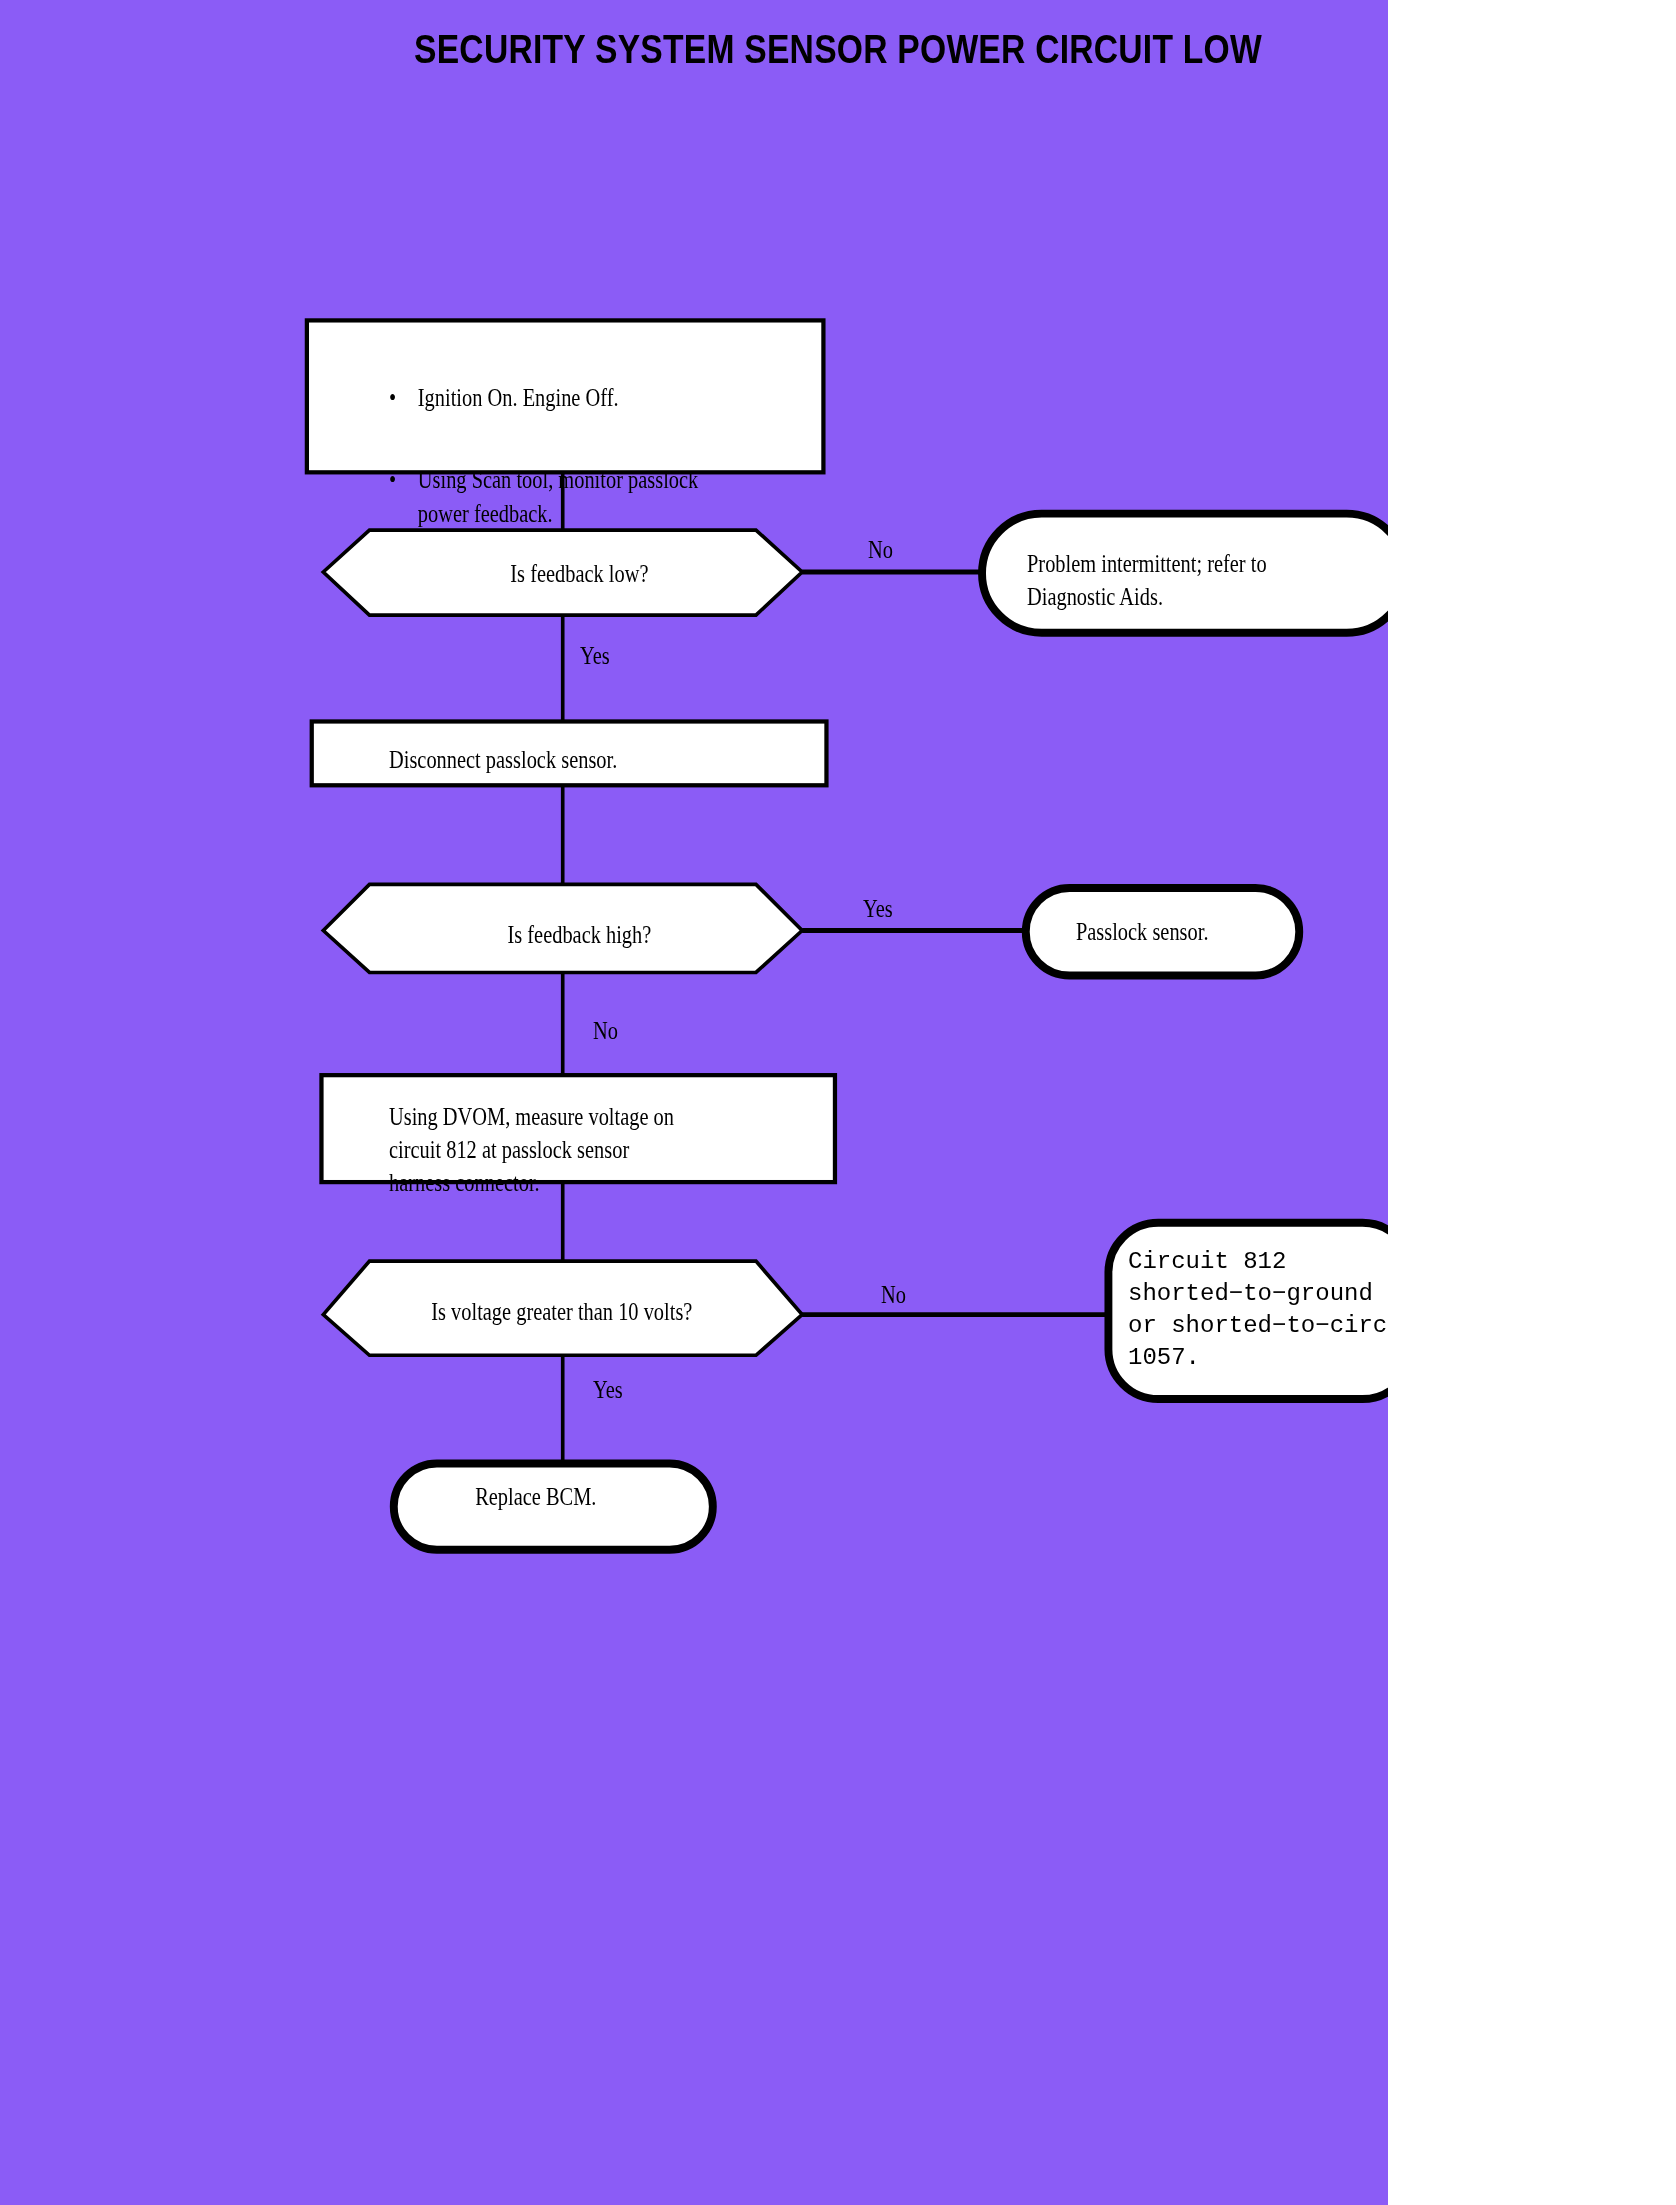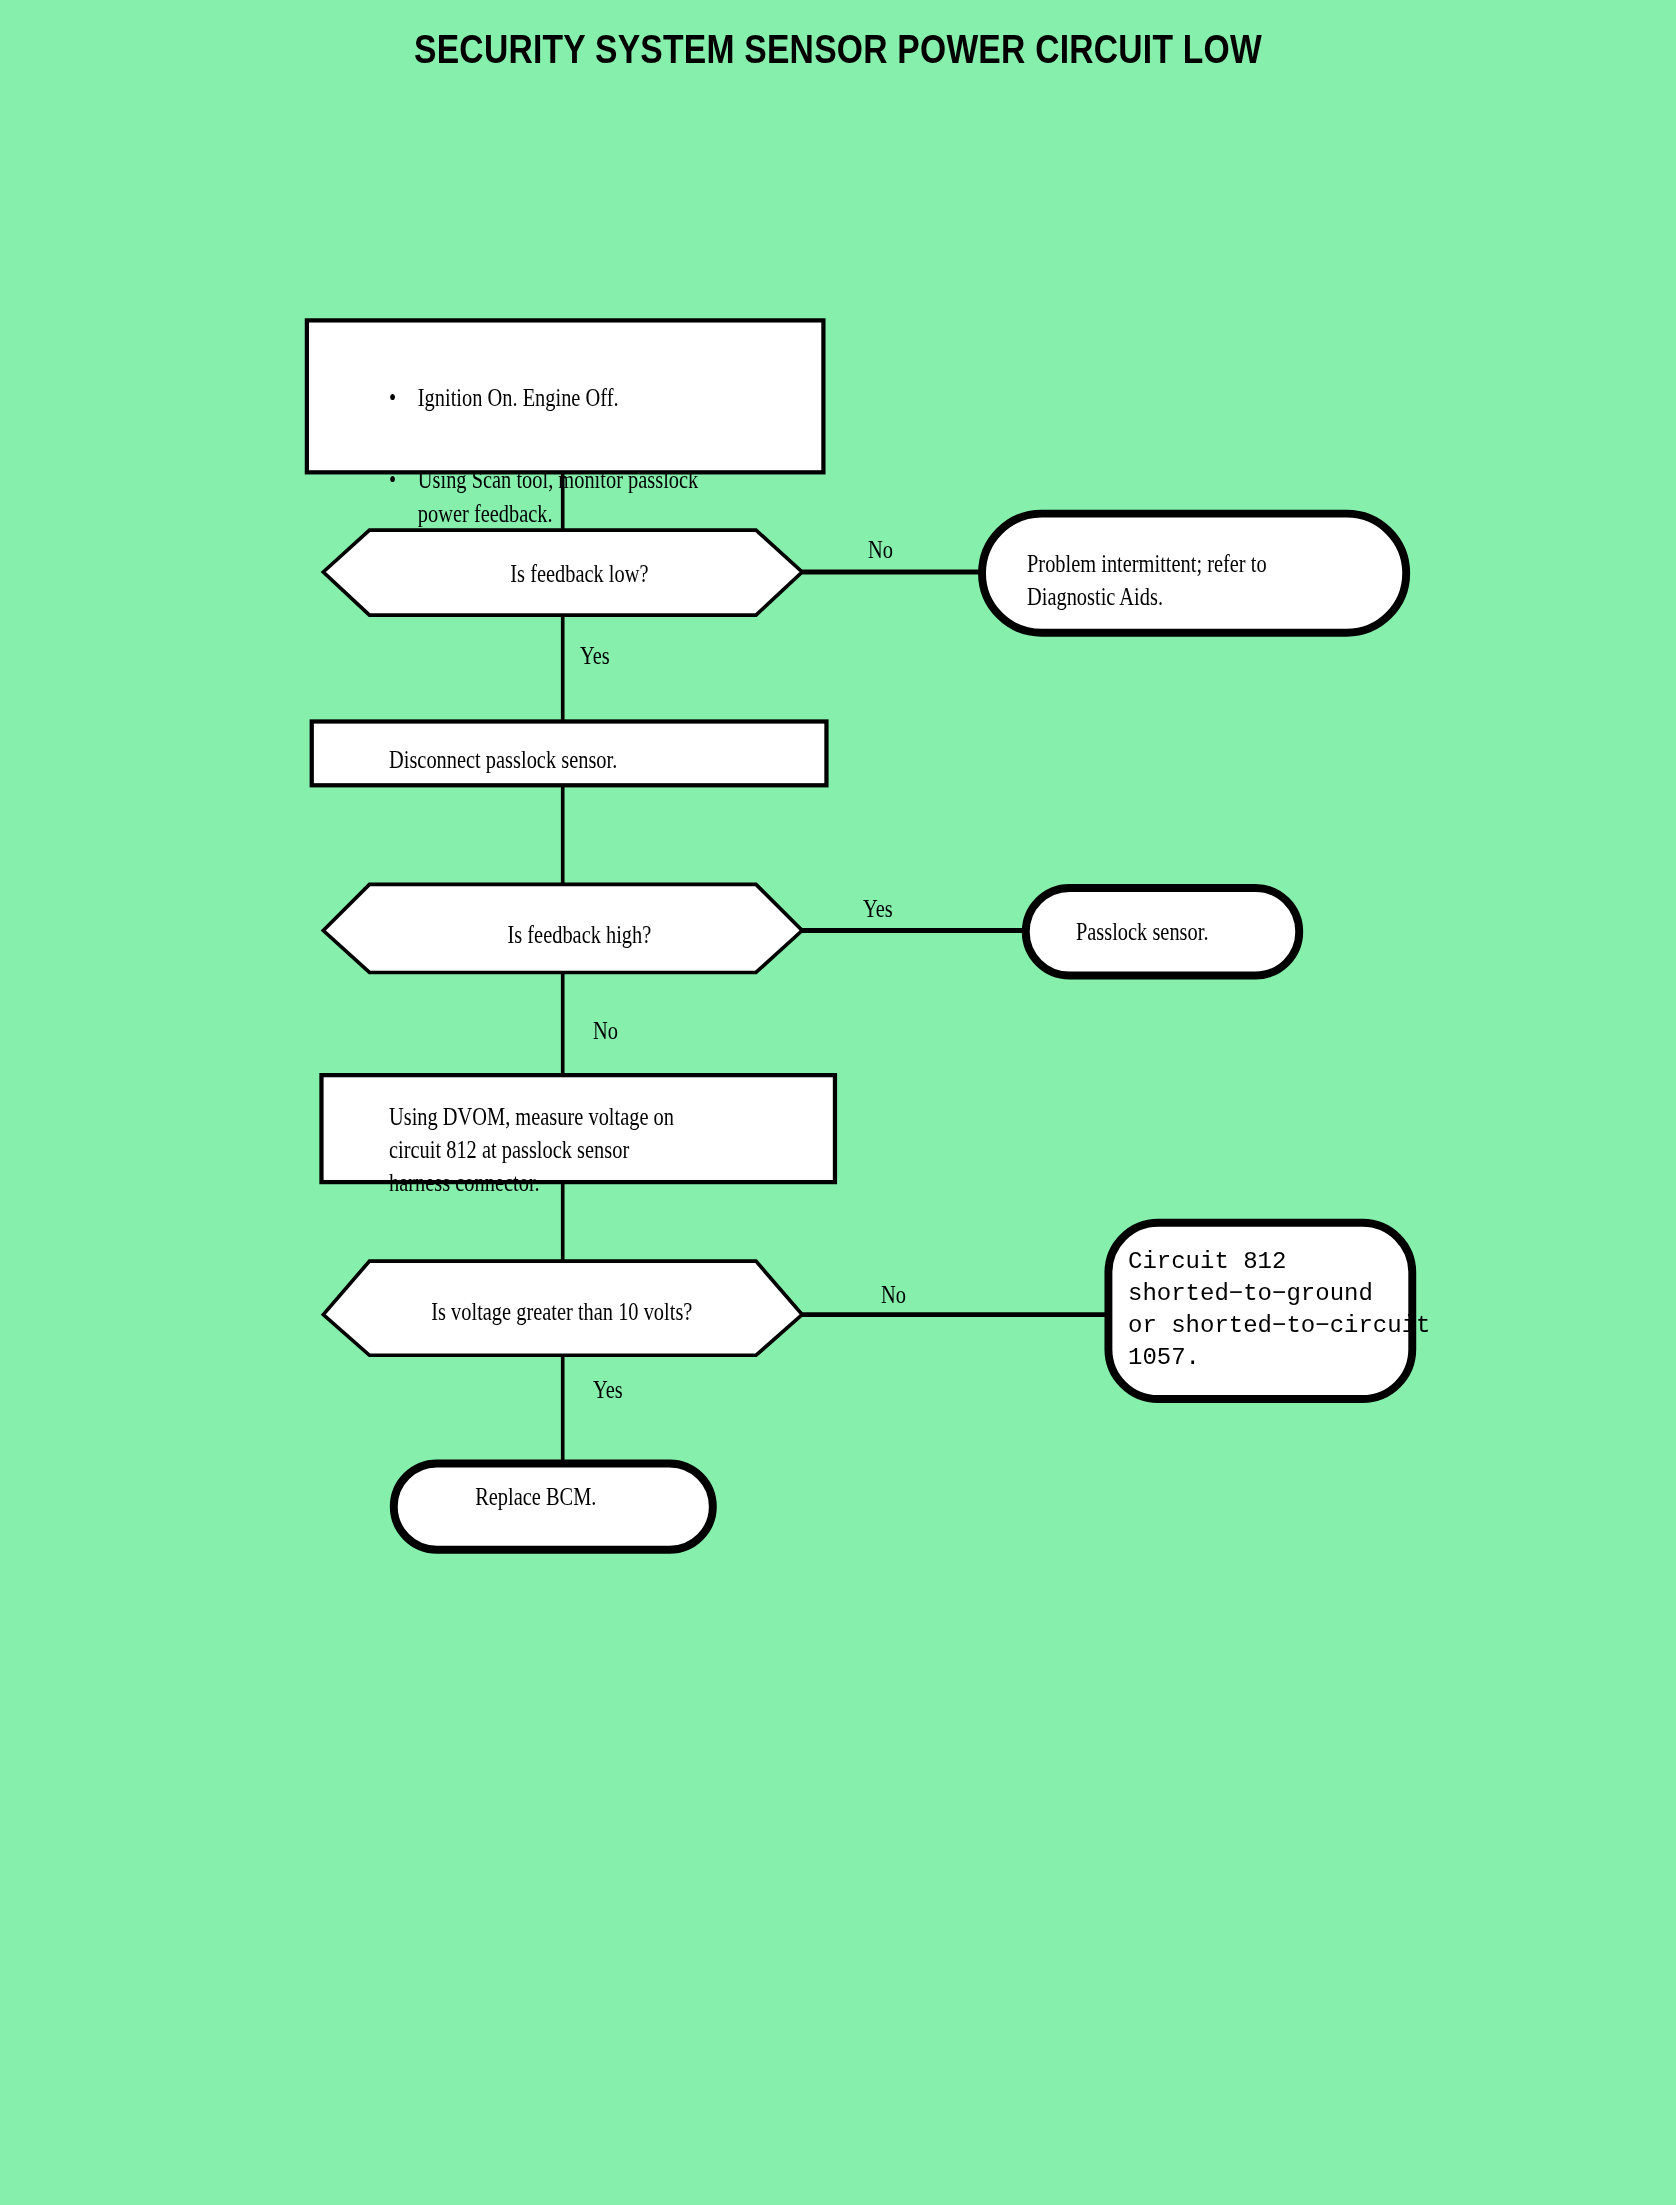--- a/index.html
+++ b/index.html
@@ -2,23 +2,23 @@
 <html style="font-size:9.7px"><head>
 <meta charset="utf-8">
 <style>
   html, body {
     margin: 0;
     padding: 0;
     background: #ffffff;
   }
   #page {
     position: relative;
-    width: 1676px;
+    width: 1388px;
     height: 2205px;
-    background: #86efac;
+    background: #8b5cf6;
     overflow: hidden;
   }
   #chart-title {
     position: absolute;
     left: 0;
     top: 25.5px;
     width: 1676px;
     text-align: center;
     font-family: "Liberation Sans", sans-serif;
     font-size: 41px;

